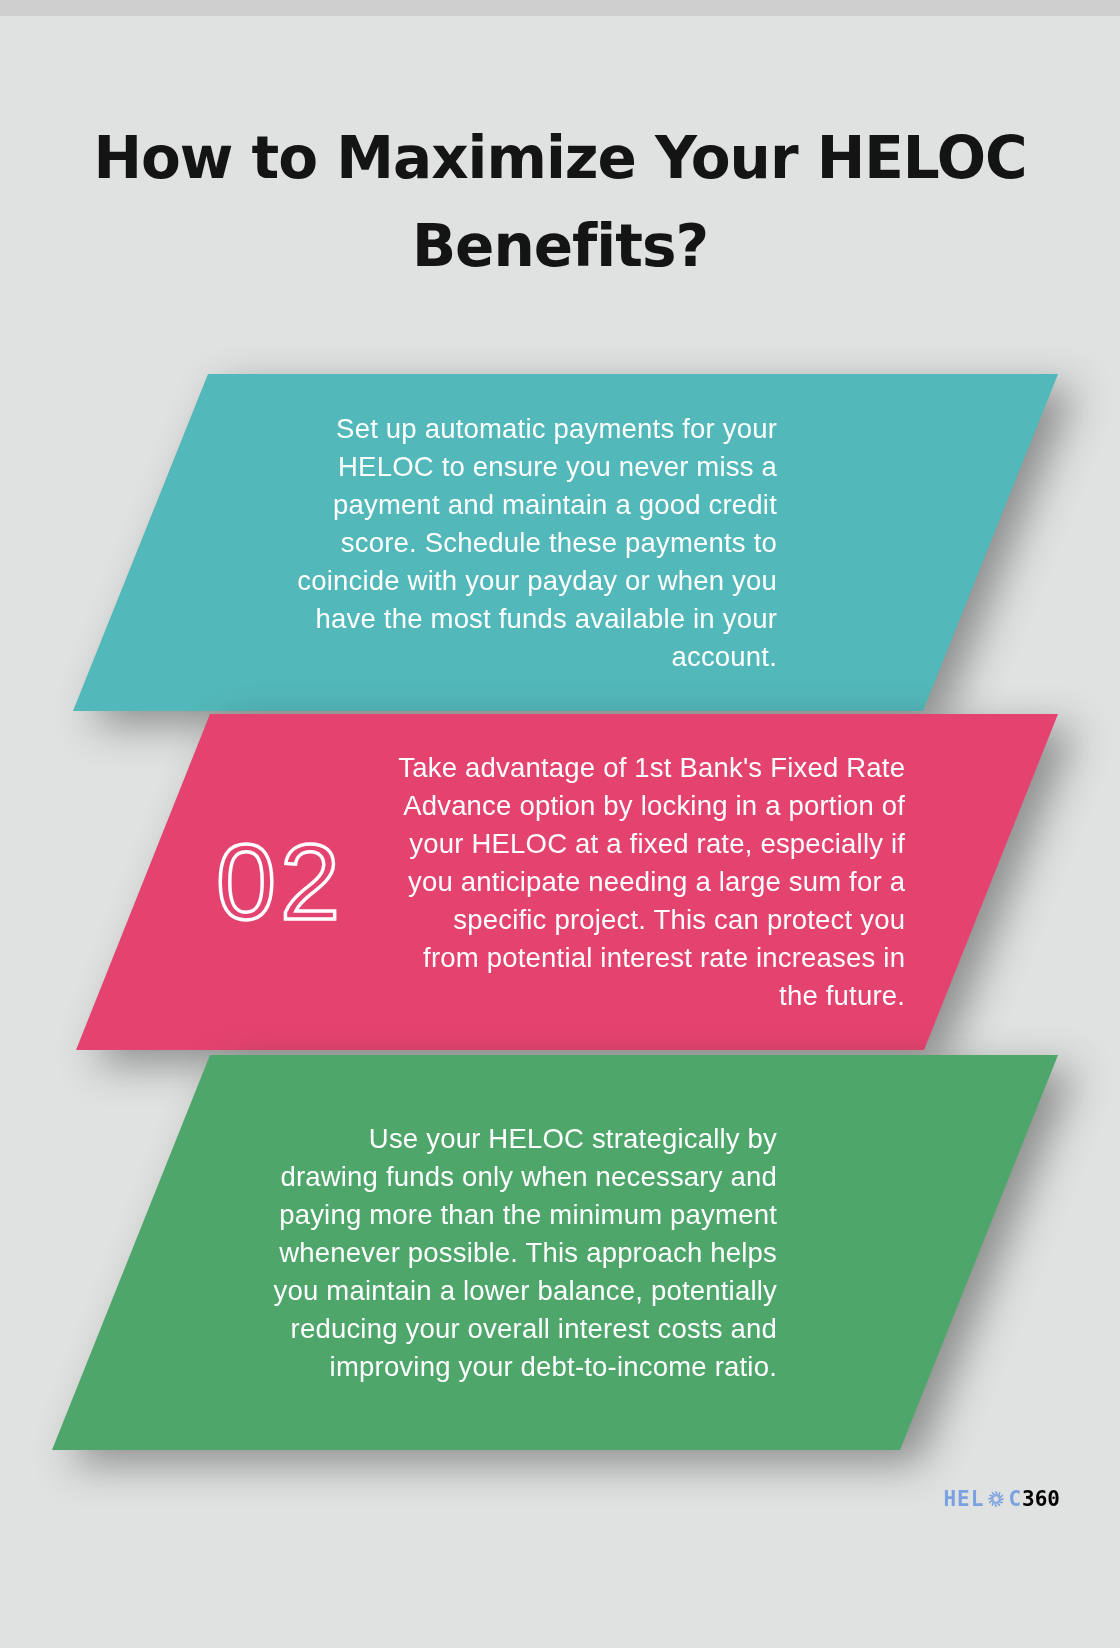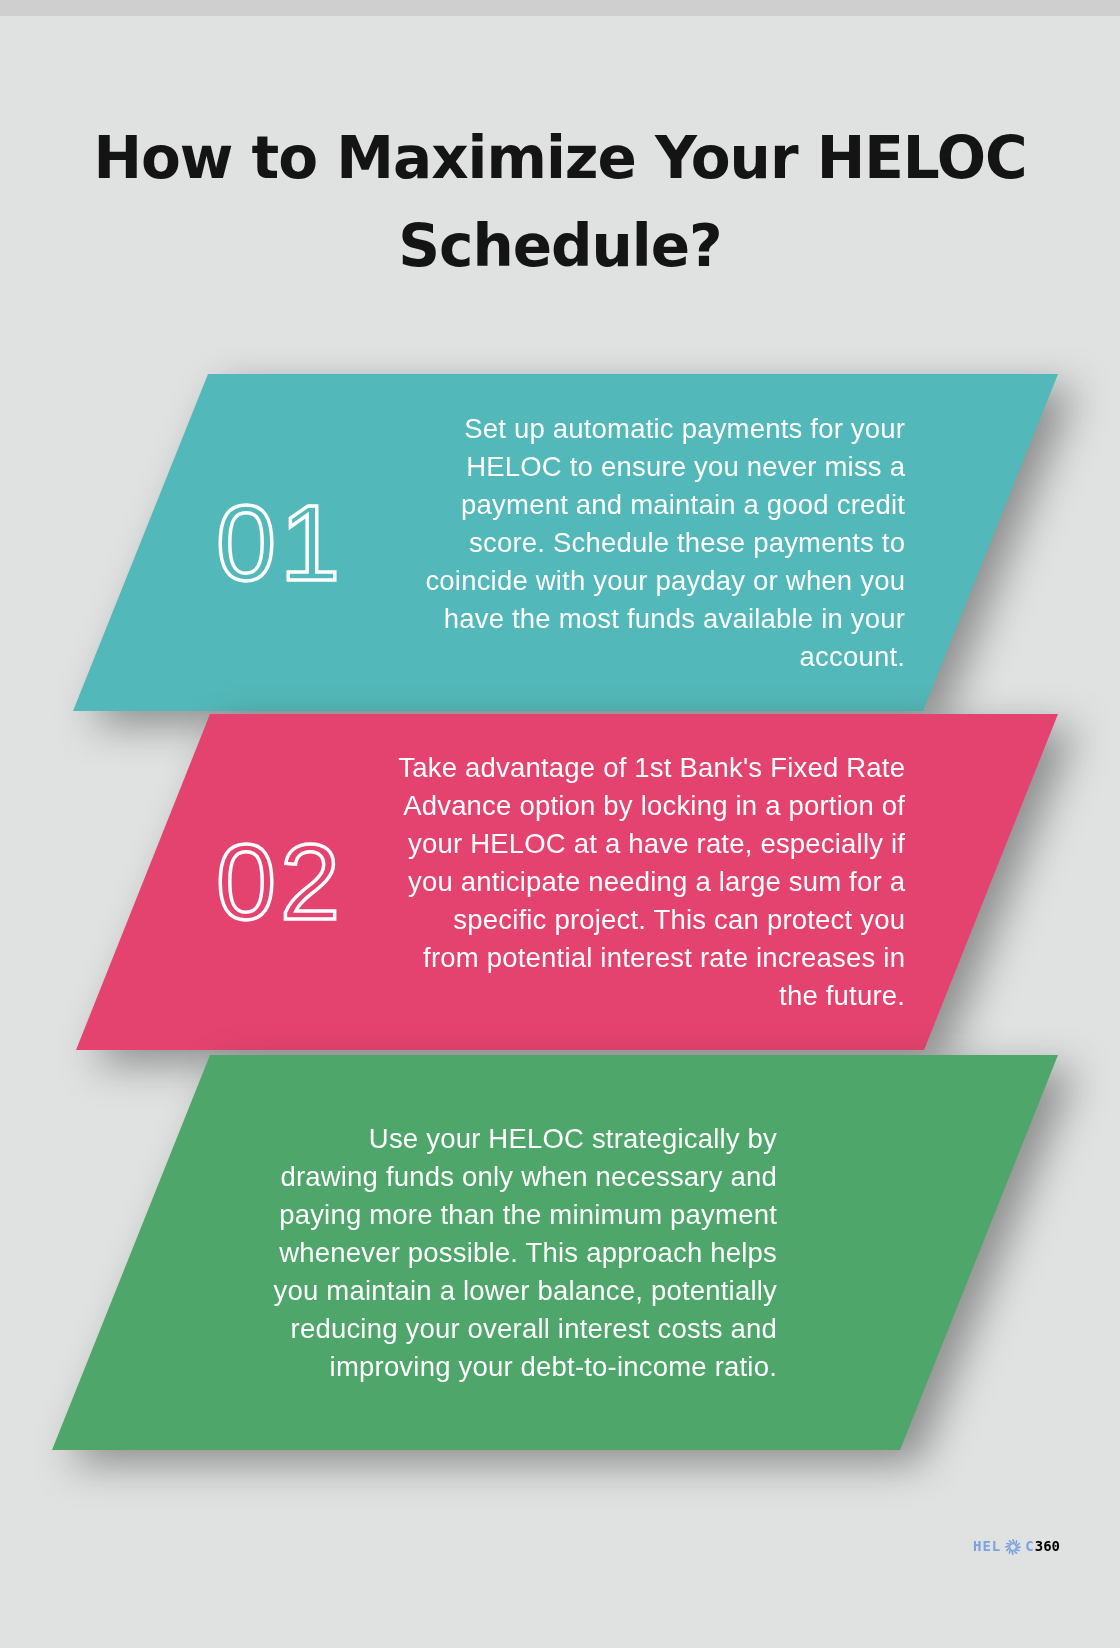--- a/index.html
+++ b/index.html
@@ -64,57 +64,56 @@
     width:512px;
     font-size:27.5px;
     line-height:38px;
     color:#ffffff;
     letter-spacing:0.2px;
     text-align:right;
   }
 
   .logo{
     position:absolute;
-    top:1518px;right:60px;
-    display:flex;align-items:flex-end;
+    top:1471px;right:60px;
+    display:flex;align-items:center;
     font-family:"DejaVu Sans Mono","Liberation Mono",monospace;
     font-weight:700;
-    font-size:14px;
+    font-size:21px;
     letter-spacing:1px;
     line-height:24px;
     user-select:none;
   }
   .logo-part{display:inline-block;}
   .logo svg{display:block;margin:0 1px;}
   .logo .suffix{letter-spacing:0px;}
 </style>
 </head>
 <body>
 
 <div class="page">
 
   <h1 class="title">
     <span class="tl">How to Maximize Your HELOC</span>
-    <span class="tl">Schedule?</span>
+    <span class="tl">Benefits?</span>
   </h1>
 
   <div class="band-wrap b1">
     <div class="band" style="background-color: rgb(83, 184, 185);">
       <div class="band-content">
-        <div class="num">01</div>
         <p class="step-text">Set up automatic payments for your HELOC to ensure you never miss a payment and maintain a good credit score. Schedule these payments to coincide with your payday or when you have the most funds available in your account.</p>
       </div>
     </div>
   </div>
 
   <div class="band-wrap b2">
     <div class="band" style="background-color: rgb(229, 67, 111);">
       <div class="band-content">
         <div class="num">02</div>
-        <p class="step-text">Take advantage of 1st Bank's Fixed Rate Advance option by locking in a portion of your HELOC at a have rate, especially if you anticipate needing a large sum for a specific project. This can protect you from potential interest rate increases in the future.</p>
+        <p class="step-text">Take advantage of 1st Bank's Fixed Rate Advance option by locking in a portion of your HELOC at a fixed rate, especially if you anticipate needing a large sum for a specific project. This can protect you from potential interest rate increases in the future.</p>
       </div>
     </div>
   </div>
 
   <div class="band-wrap b3">
     <div class="band" style="background-color: rgb(78, 166, 107);">
       <div class="band-content">
         <p class="step-text">Use your HELOC strategically by drawing funds only when necessary and paying more than the minimum payment whenever possible. This approach helps you maintain a lower balance, potentially reducing your overall interest costs and improving your debt-to-income ratio.</p>
       </div>
     </div>

